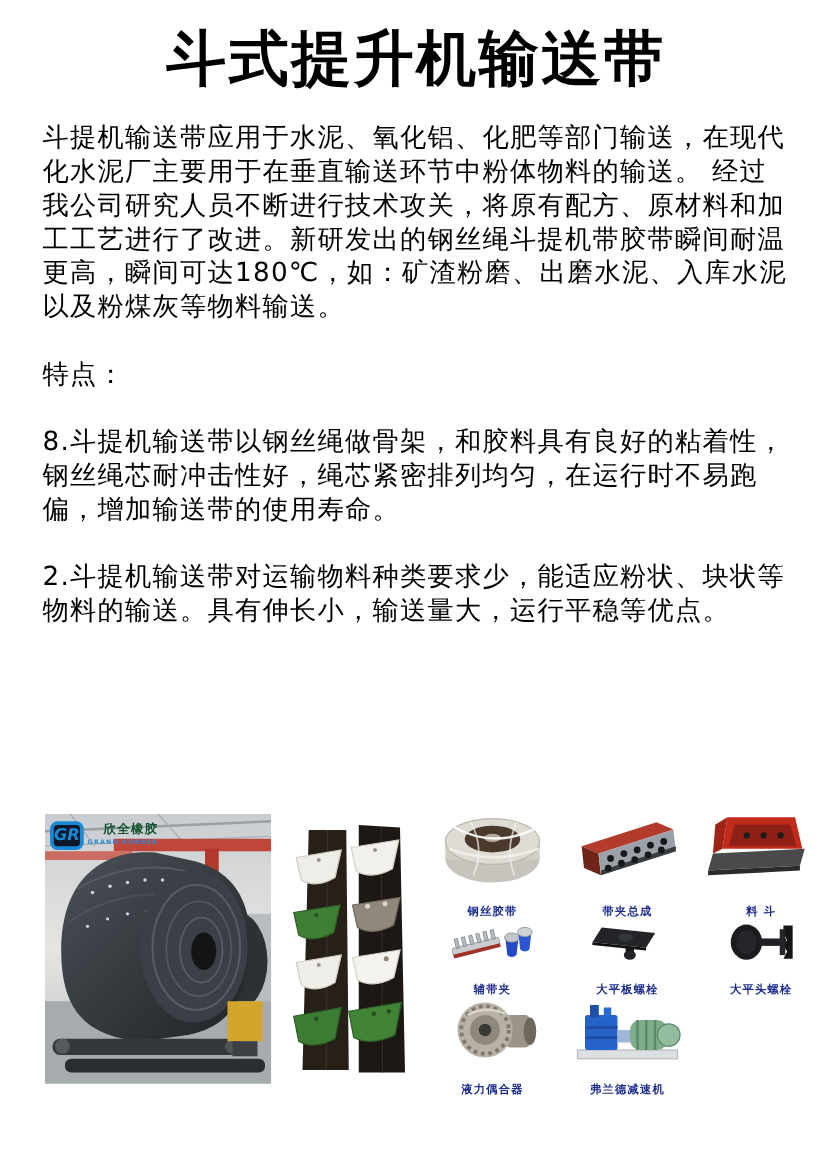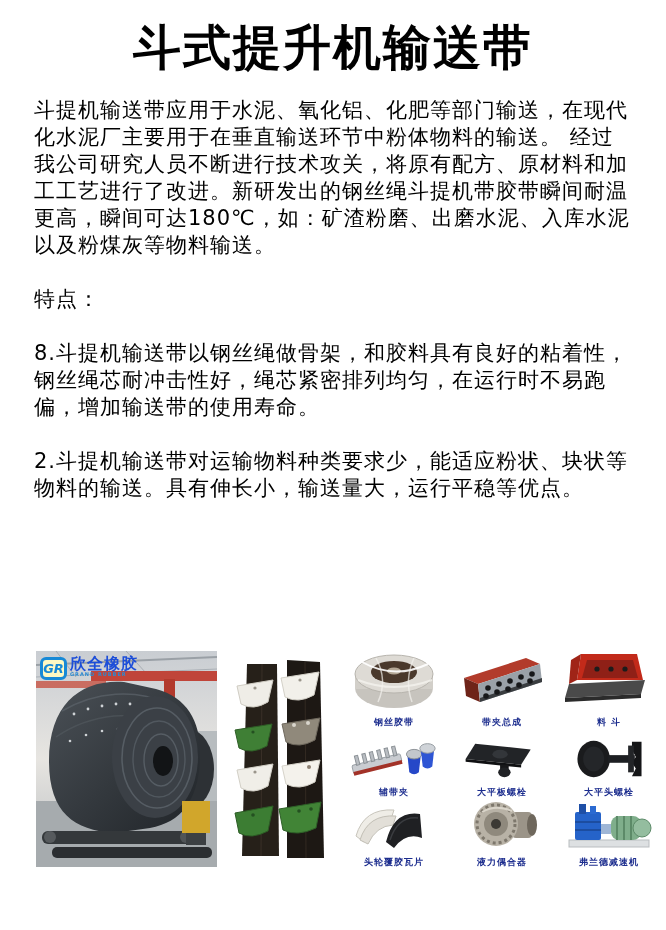--- a/index.html
+++ b/index.html
@@ -33,41 +33,41 @@
   .photo-strip { position:absolute; left:0; top:648px; width:666px; height:235px; }
   .photo-main { position:absolute; left:36px; top:3px; width:181px; height:216px; }
   .photo-buckets { position:absolute; left:227px; top:10px; width:111px; height:205px; }
   .logo {
     position:absolute; left:4px; top:6px;
     display:flex; align-items:flex-start; gap:3px;
   }
   .logo-box {
     width:27px; height:23px;
     border:3px solid #1789d6; border-radius:6px;
-    background:#fef9c3;
+    background:#0f172a;
     color:#1789d6; font-weight:700; font-size:13px;
     display:flex; align-items:center; justify-content:center;
     font-style:italic;
   }
   .logo-texts { display:flex; flex-direction:column; }
-  .logo-cn { color:#1d4ed8; font-size:16px; font-weight:700; letter-spacing:1px; line-height:14px;text-align:right; }
+  .logo-cn { color:#14532d; font-size:10px; font-weight:700; letter-spacing:1px; line-height:14px;text-align:right; }
   .logo-en { color:#2a8ad2; font-size:5px; font-weight:700; letter-spacing:1px; line-height:7px; }
   
   .product-grid {
     position:absolute; left:340px; top:2px; width:322px;
     display:grid;
     grid-template-columns:108px 108px 106px;
     grid-template-rows:86px 62px 80px;
   }
   .product-cell {
     display:flex; flex-direction:column;
     align-items:center; justify-content:flex-start;
   }
   .product-caption {
-    margin-top:7px;
+    margin-top:17px;
     font-size:9px; font-weight:700;
     color:#1c2d8e;
     letter-spacing:1px;
     line-height:11px;
     white-space:nowrap;
   }
 </style>
 </head>
 <body>
 
@@ -299,29 +299,20 @@
         <svg width="92" height="46" viewBox="0 0 92 46">
           <ellipse cx="30" cy="24" rx="17" ry="19" fill="#1a1b1d"></ellipse>
           <ellipse cx="30" cy="24" rx="11" ry="13" fill="#242629"></ellipse>
           <rect x="45" y="20" width="28" height="8" fill="#1d1f22"></rect>
           <polygon points="70,6 80,6 80,42 70,42 74,34 70,28 74,22 70,14" fill="#141517"></polygon>
           <rect x="66" y="10" width="6" height="28" fill="#232528"></rect>
         </svg>
         <span class="product-caption">大平头螺栓</span>
       </div>
 
-      <div class="product-cell">
-        <svg width="92" height="52" viewBox="0 0 92 52">
-          <path d="M8,38 Q16,10 46,12 L42,24 Q24,24 16,44 Z" fill="#efede7" stroke="#c8c5bc"></path>
-          <path d="M12,42 Q20,16 48,18 L45,27 Q28,28 20,46 Z" fill="#e2dfd8" stroke="#c2bfb6"></path>
-          <path d="M38,44 Q46,12 72,16 L74,40 Q58,34 46,50 Z" fill="#1f2023"></path>
-          <path d="M42,42 Q50,18 70,20" stroke="#3a3c40" stroke-width="1.5" fill="none"></path>
-        </svg>
-        <span class="product-caption">头轮覆胶瓦片</span>
-      </div>
 
       <div class="product-cell">
         <svg width="92" height="52" viewBox="0 0 92 52">
           <rect x="56" y="14" width="20" height="26" rx="4" fill="#9b9488"></rect>
           <ellipse cx="76" cy="27" rx="5" ry="11" fill="#6e675c"></ellipse>
           <circle cx="40" cy="26" r="22" fill="#b8b2a6"></circle>
           <circle cx="40" cy="26" r="19" fill="none" stroke="#7d776c" stroke-width="3" stroke-dasharray="3,3"></circle>
           <circle cx="40" cy="26" r="12" fill="#8f897d"></circle>
           <circle cx="40" cy="26" r="5" fill="#3b3934"></circle>
           <path d="M26,14 Q40,6 56,13" stroke="#d9d4c9" stroke-width="2" fill="none"></path>

